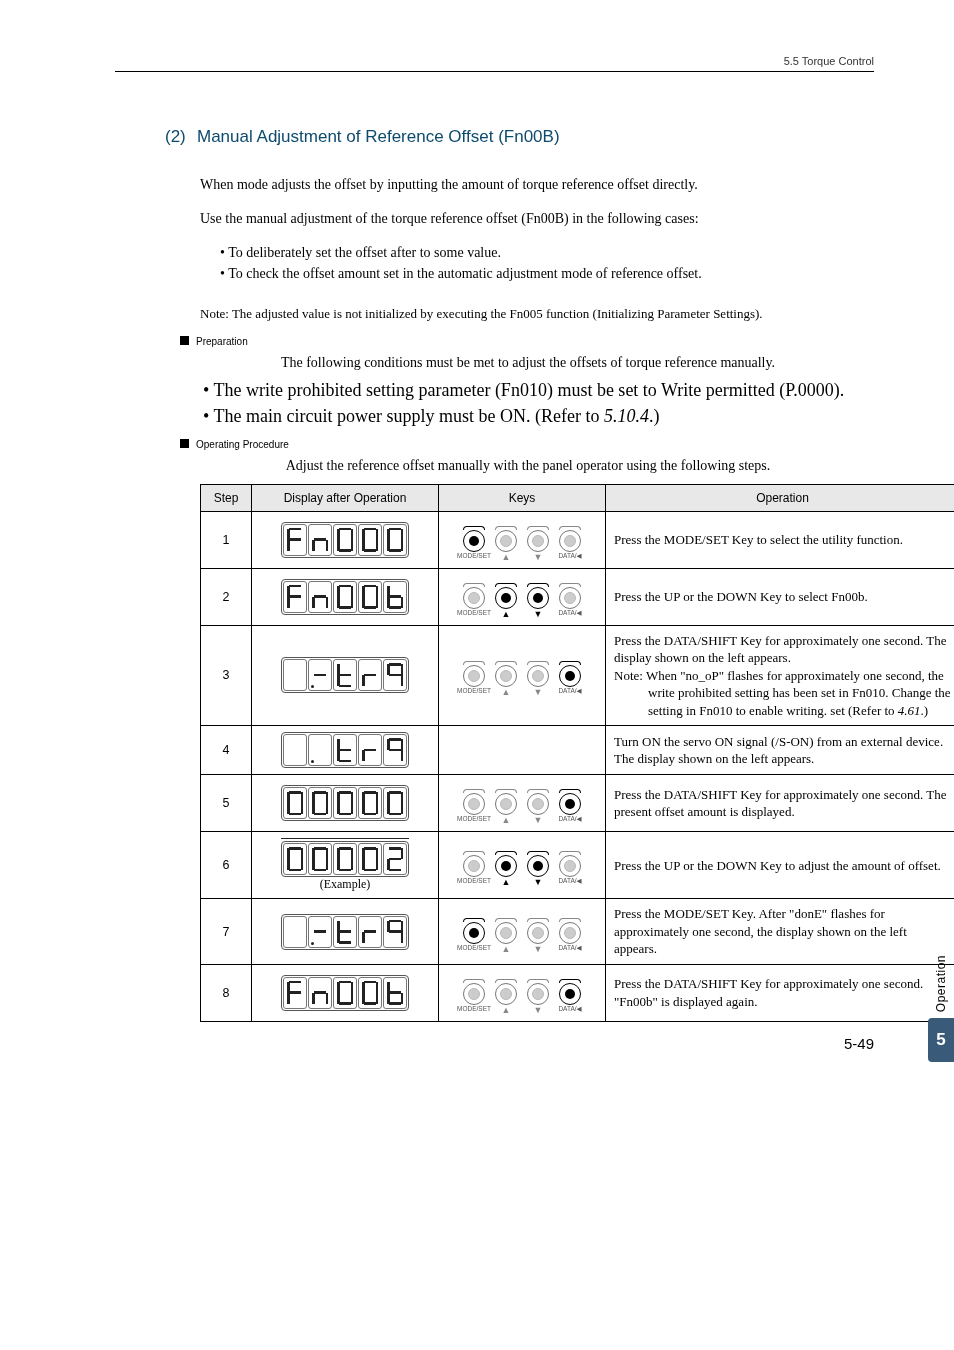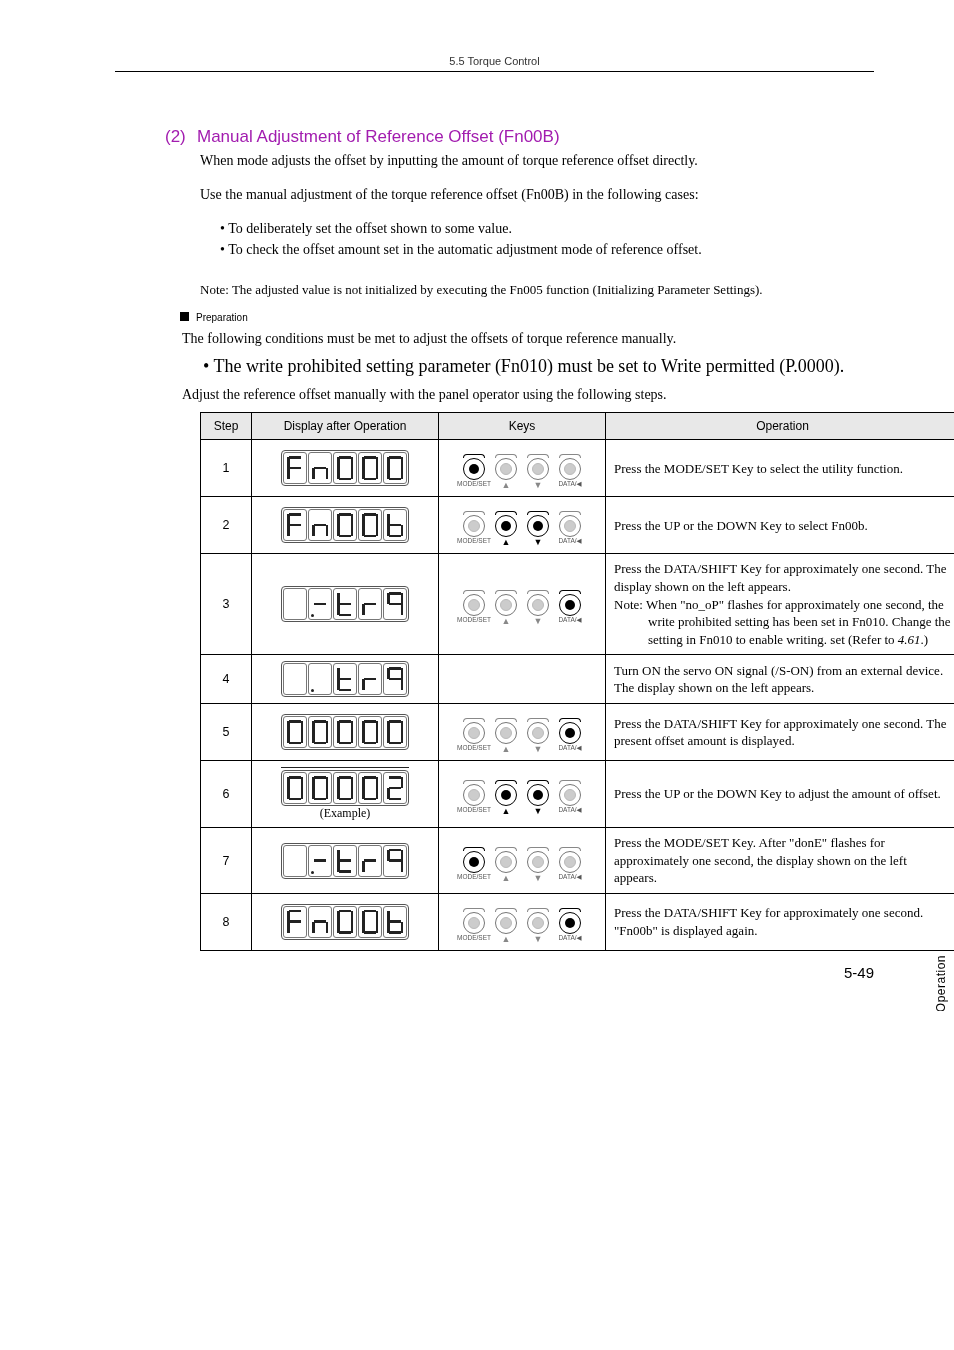--- a/index.html
+++ b/index.html
@@ -11,33 +11,33 @@
     width: 954px;
   }
   .page {
     padding: 55px 80px 60px 115px;
     position: relative;
     box-sizing: border-box;
   }
   .header-right {
     font-family: Arial, sans-serif;
     font-size: 11px;
-    text-align: center;
+    text-align: right;
     color: #333;
   }
   .header-rule {
     border: none;
     border-top: 1px solid #000;
     margin: 4px 0 55px 0;
   }
   .section-heading {
     font-family: Arial, sans-serif;
     font-size: 17px;
-    color: #a21caf;
-    margin: 0 0 4px 50px;
+    color: #0c4a6e;
+    margin: 0 0 28px 50px;
     font-weight: normal;
   }
   .section-heading .num {
     display: inline-block;
     width: 32px;
   }
   .body-text {
     font-size: 14px;
     margin: 0 0 14px 85px;
     line-height: 1.4;
@@ -61,20 +61,21 @@
     width: 9px;
     height: 9px;
     background: #000;
     margin-right: 7px;
     vertical-align: 0px;
   }
   .sub-body {
     font-size: 14px;
     margin: 0 0 4px 67px;
     line-height: 1.4;
+    text-align: center;
   }
   .sub-bullets {
     font-size: 18px;
     margin: 0 0 6px 88px;
     line-height: 1.45;
   }
   .italic { font-style: italic; }
 
   
   table.steps {
@@ -284,34 +285,40 @@
   <hr class="header-rule">
 
   <h2 class="section-heading">
     <span class="num">(2)</span><span>Manual Adjustment of Reference Offset (Fn00B)</span>
   </h2>
 
   <p class="body-text">When mode adjusts the offset by inputting the amount of torque reference offset directly.</p>
   <p class="body-text">Use the manual adjustment of the torque reference offset (Fn00B) in the following cases:</p>
 
   <div class="bullets">
-    <div>• To deliberately set the offset shown to some value.</div>
+    <div>• To deliberately set the offset after to some value.</div>
     <div>• To check the offset amount set in the automatic adjustment mode of reference offset.</div>
   </div>
 
   <p class="note-text">Note: The adjusted value is not initialized by executing the Fn005 function (Initializing Parameter Settings).</p>
 
   <div class="sub-heading">
     <span class="sq"></span><span>Preparation</span>
   </div>
   <p class="sub-body">The following conditions must be met to adjust the offsets of torque reference manually.</p>
   <div class="sub-bullets">
     <div>• The write prohibited setting parameter (Fn010) must be set to Write permitted (P.0000).</div>
+    <div>
+      <span>• The main circuit power supply must be ON. (Refer to </span><span class="italic">5.10.4</span><span>.)</span>
+    </div>
   </div>
 
+  <div class="sub-heading">
+    <span class="sq"></span><span>Operating Procedure</span>
+  </div>
   <p class="sub-body">Adjust the reference offset manually with the panel operator using the following steps.</p>
 
   <table class="steps">
     <thead>
       <tr>
         <th>Step</th>
         <th style="width:170px">Display after Operation</th>
         <th style="width:150px">Keys</th>
         <th>Operation</th>
       </tr>

